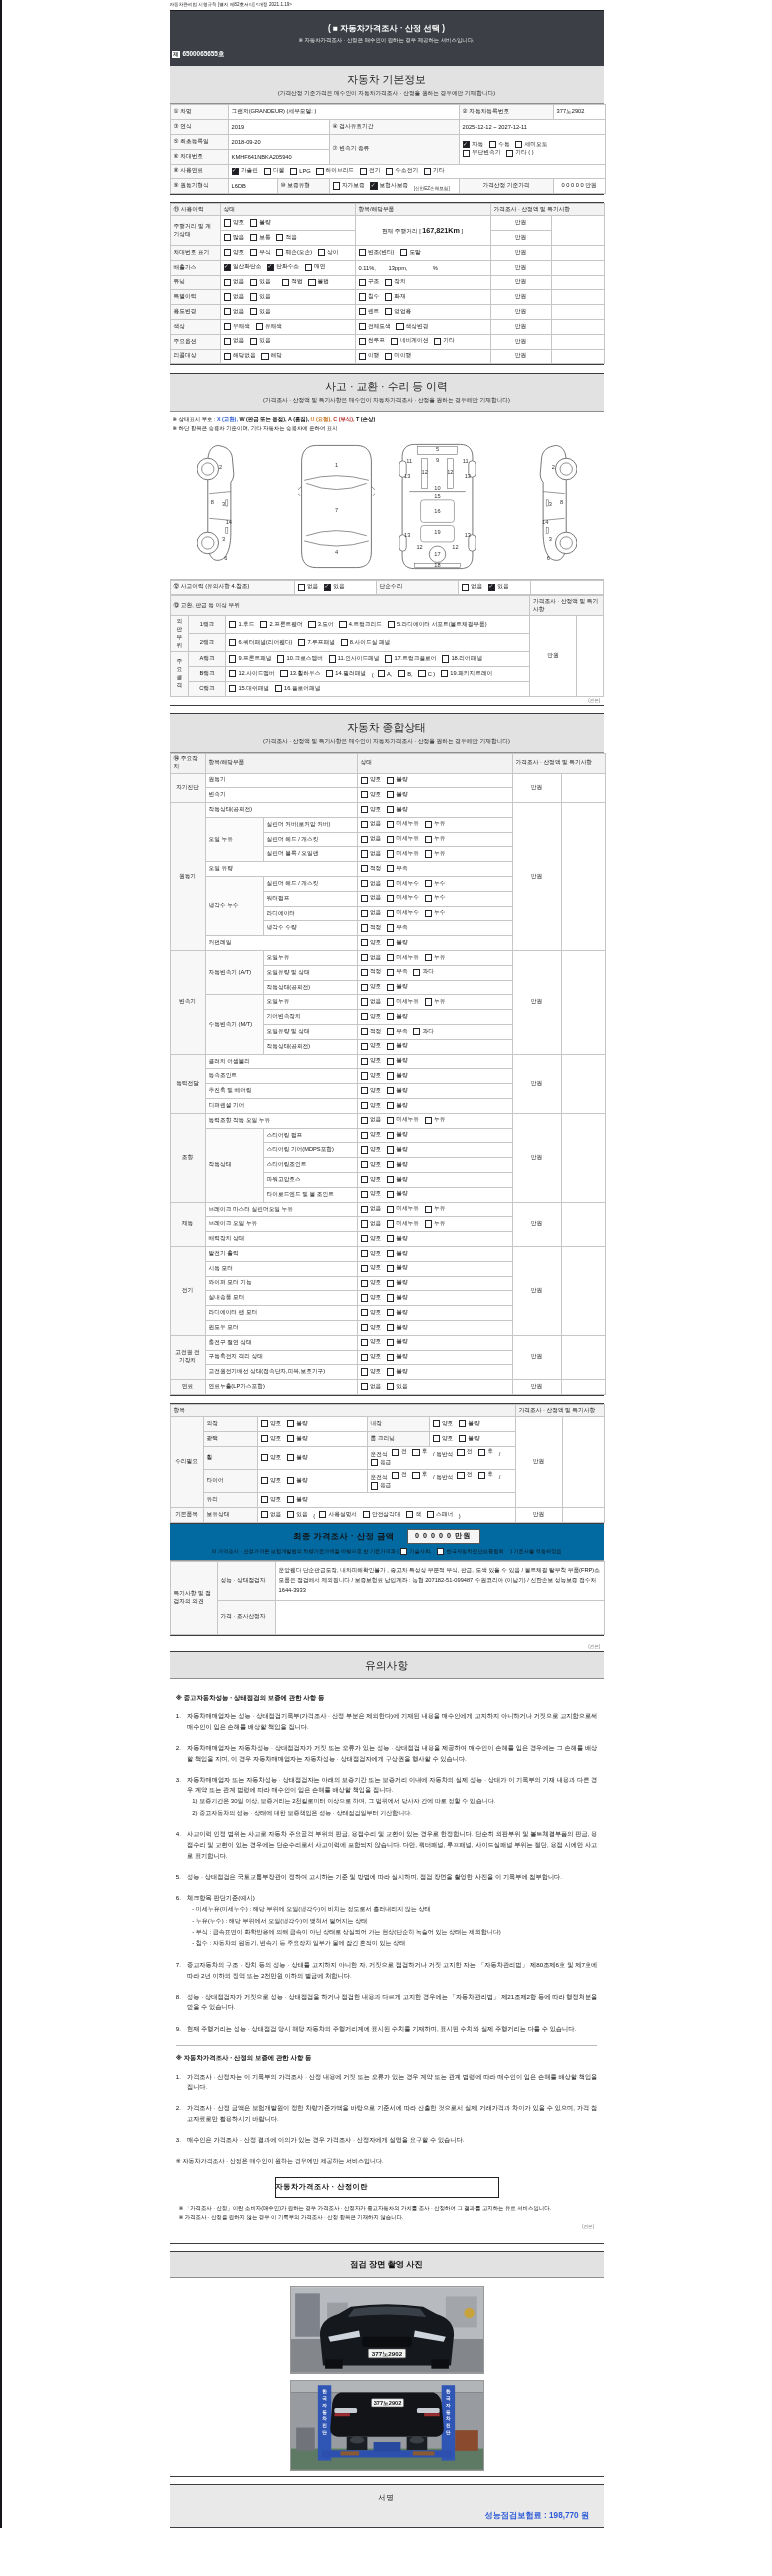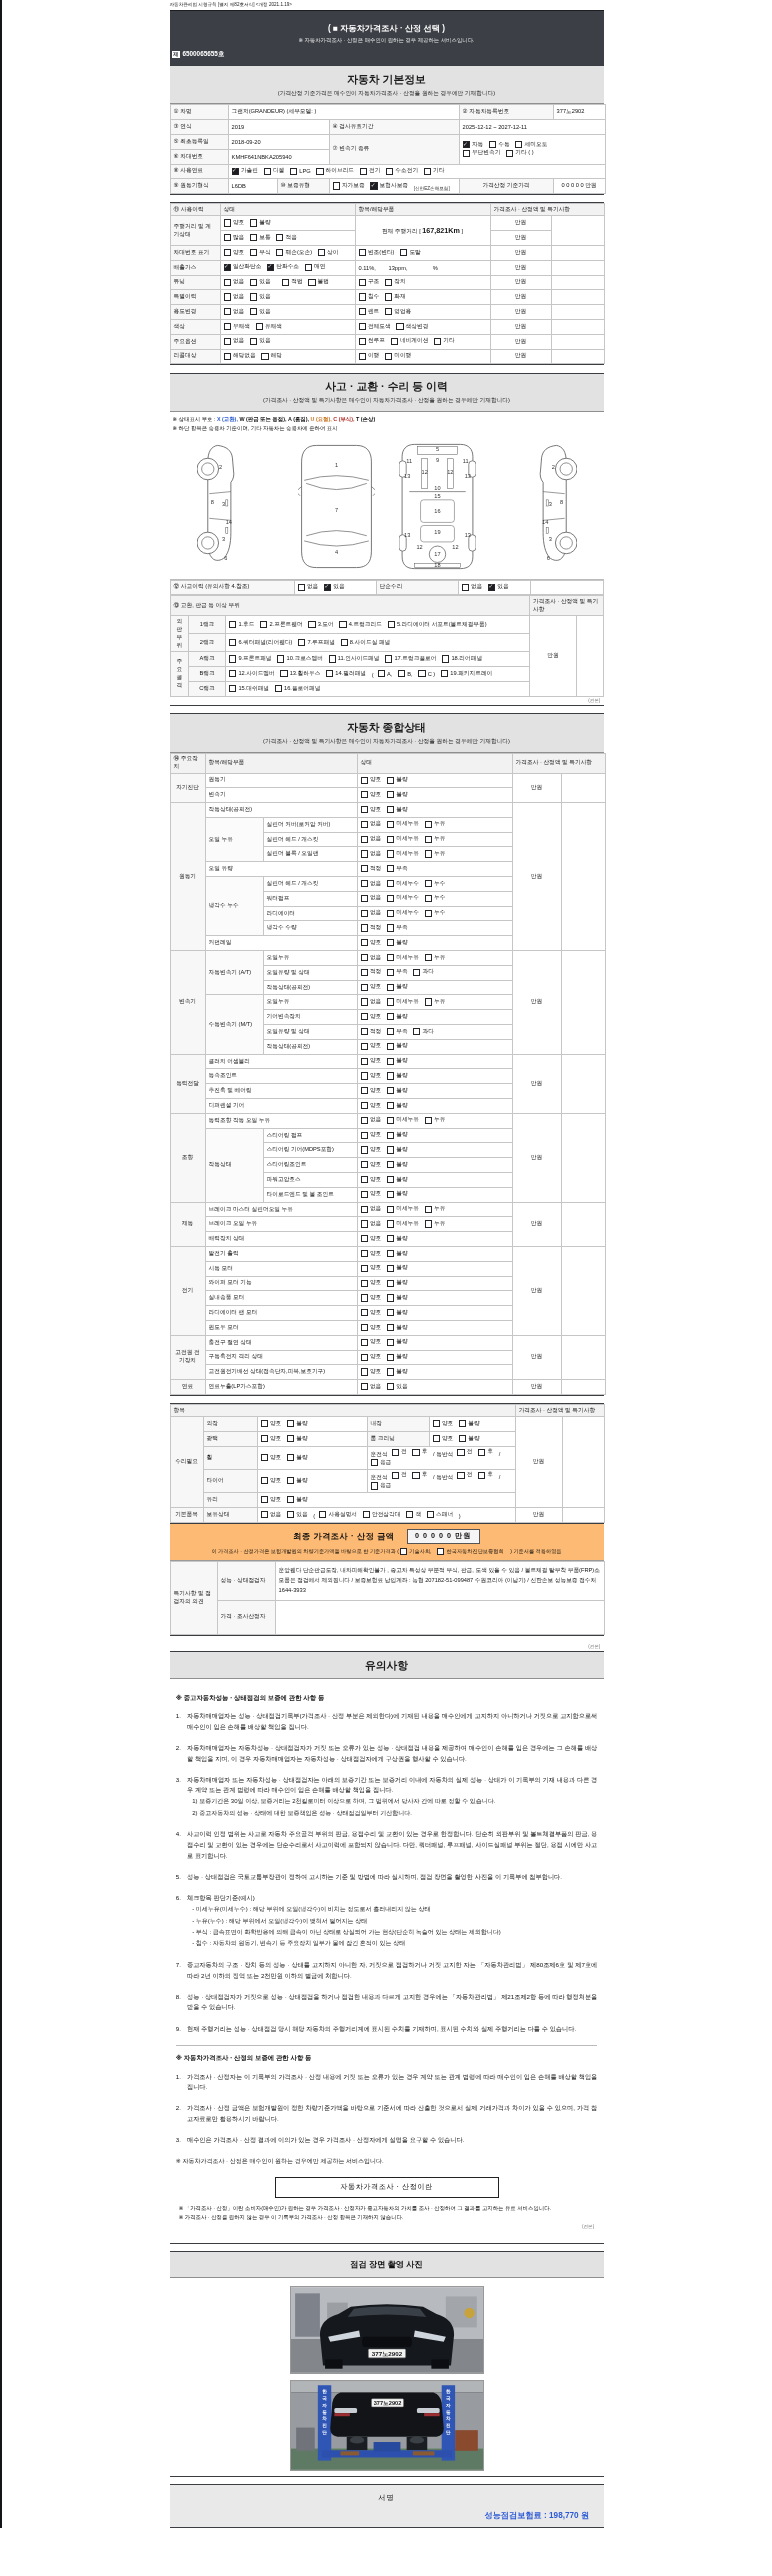--- a/index.html
+++ b/index.html
@@ -10,21 +10,21 @@
   
   .masthead{background:#3c4046;color:#fff;text-align:center;padding:8.2px 0 2.1px;border-top:1.5px solid #1c1d20;}
   .masthead .t1{font-size:14.4px;font-weight:bold;letter-spacing:1px;}
   .masthead .t2{font-size:8.2px;font-weight:bold;margin-top:4.1px;}
   .masthead .t3{font-size:5.4px;color:#e6e6e6;margin-top:2.6px;}
   .recno{display:flex;align-items:center;gap:2.6px;padding:6.2px 2.1px 4.1px;font-size:6.4px;font-weight:bold;color:#fff;}
   .recno .je{background:#fff;color:#26282c;font-size:5.2px;font-weight:bold;padding:1px 1.5px;line-height:1;}
   
   .sec{border-top:1.5px solid #3a3d42;border-bottom:1.5px solid #3a3d42;margin-bottom:7.2px;}
   .band{background:#e2e2e2;text-align:center;padding:6.7px 0 5.7px;border-bottom:0.5px solid #8f8f8f;}
-  .band h2{margin:0;font-size:10.8px;font-weight:bold;color:#1d1d1d;}
+  .band h2{margin:0;font-size:10.8px;font-weight:normal;color:#1d1d1d;}
   .band .note{font-size:5.7px;margin-top:3.1px;color:#222;}
   table{border-collapse:collapse;width:100%;table-layout:fixed;}
   td,th{border:0.5px solid #c6c6c6;font-size:5.7px;padding:1.5px 3.1px;vertical-align:middle;text-align:left;color:#141414;}
   th{font-weight:normal;background:#f2f2f2;}
   td{height:10.8px;}
   .lab{background:#f7f7f7;}
   .center{text-align:center;}
   .pre{white-space:pre;}
   .pw{text-align:center;}
   .bigkm{font-size:7.2px;font-weight:bold;}
@@ -35,34 +35,34 @@
   .ck{display:inline-flex;align-items:center;margin-right:5.7px;white-space:nowrap;}
   .pl{margin-right:4.1px;}
   .small-note{font-size:4.6px;color:#333;}
   .legend{font-size:5.4px;padding:4.1px 3.1px 1px;}
   .legend .sym{font-weight:bold;}
   .sym-x{color:#2b5bd0;} .sym-u{color:#c7731f;} .sym-c{color:#b3302a;}
   .diagram-wrap{padding:6.2px 0 7.2px;border-bottom:0.5px solid #bbb;background:#fff;display:flex;justify-content:center;gap:24px;}
   svg text{font-family:"Liberation Sans","DejaVu Sans",sans-serif;}
   .samplemark{font-size:4.6px;color:#777;text-align:right;padding:1px 3.1px 2.1px;}
   
-  .finalprice{background:#fdba74;border-bottom:0.5px solid #9a9a9a;padding:5.2px 0 4.1px;text-align:center;}
+  .finalprice{background:#0369a1;border-bottom:0.5px solid #9a9a9a;padding:5.2px 0 4.1px;text-align:center;}
   .finalprice .row1{display:flex;justify-content:center;align-items:center;gap:12.4px;}
   .finalprice .lbl{font-size:8.2px;font-weight:bold;letter-spacing:0.5px;}
   .finalprice .val{font-size:7.2px;font-weight:bold;border:0.5px solid #555;background:#f5f5f5;padding:1.5px 7.2px;letter-spacing:1px;}
   .finalprice .basis{font-size:5.2px;margin-top:3.6px;display:flex;justify-content:center;align-items:center;gap:1px;}
   
   .sec-notice .content{padding:9.3px 6.2px 12.4px;}
   .ntitle{font-size:6.4px;font-weight:bold;margin:5.2px 0 8.2px;}
   .nitem{font-size:6.2px;line-height:1.7;margin:0 0 10.8px 0;display:flex;}
   .nitem .no{width:11.3px;flex:none;}
   .nitem .tx{flex:1;text-align:justify;}
   .nsub{font-size:6px;line-height:1.65;margin:1.5px 0 0 5.2px;color:#1a1a1a;}
   .nfoot{font-size:6px;margin:3.1px 0 9.3px;}
-  .nbox{border:1px solid #222;width:222px;margin:11.3px auto 6.2px;text-align:center;padding:4.6px 0;font-size:7.2px;font-weight:normal;letter-spacing:0.5px;}
+  .nbox{border:1px solid #222;width:222px;margin:11.3px auto 6.2px;text-align:left;padding:4.6px 0;font-size:7.2px;font-weight:bold;letter-spacing:0.5px;}
   .nboxline{font-size:5.4px;line-height:1.7;margin:0 3.1px;}
   
   .photo-band{background:#e2e2e2;text-align:center;padding:6.7px 0;border-bottom:0.5px solid #8f8f8f;font-size:8.2px;font-weight:bold;}
   .photos{padding:8.2px 0 5.2px;display:flex;flex-direction:column;align-items:center;gap:6.2px;}
   .photo{border:0.5px solid #999;}
   
   .sigband{background:#e9e9e9;border-top:1.5px solid #3a3d42;border-bottom:1.5px solid #3a3d42;padding:7.2px 14.4px 6.2px;}
   .sigband .sig{font-size:7.2px;text-align:center;letter-spacing:1px;}
   .sigband .fee{font-size:8.2px;font-weight:bold;text-align:right;margin-top:7.2px;}
   .glab{background:#f7f7f7;text-align:center;}

